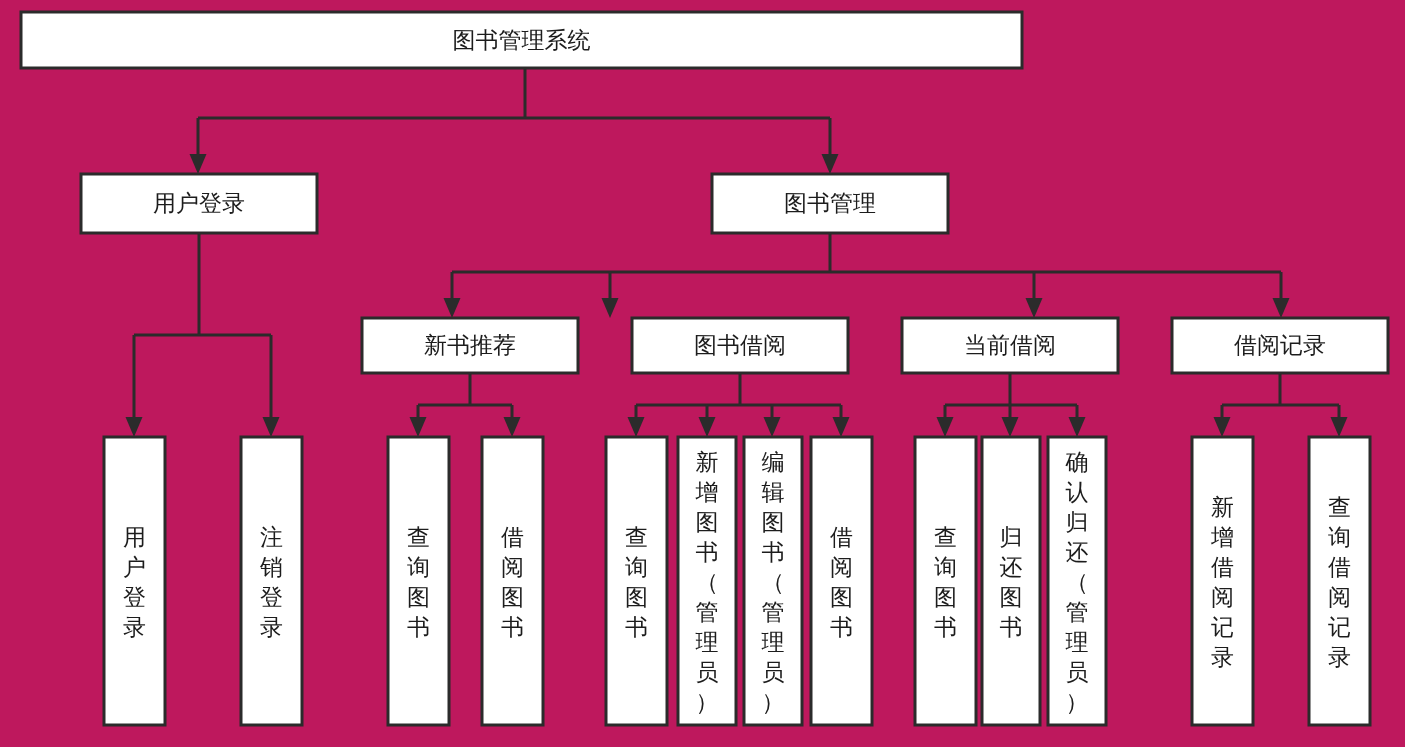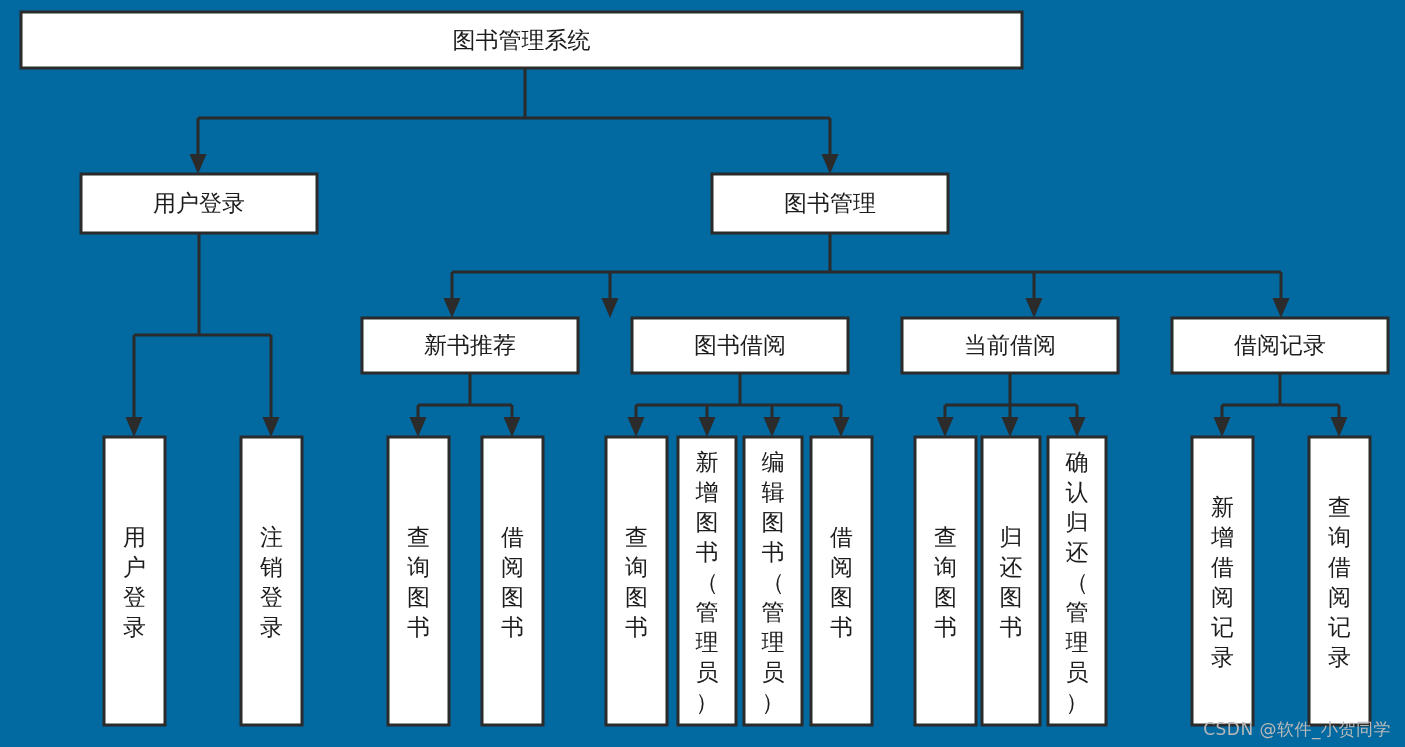--- a/index.html
+++ b/index.html
@@ -11,21 +11,21 @@
   body {
     width: 1405px;
     height: 747px;
     overflow: hidden;
     font-family: "DejaVu Sans", "Liberation Sans", sans-serif;
   }
   #diagram-root {
     position: relative;
     width: 1405px;
     height: 747px;
-    background: #0369a1;
+    background: #be185d;
   }
   svg.diagram-canvas {
     position: absolute;
     left: 0;
     top: 0;
     width: 1405px;
     height: 747px;
     display: block;
   }
   .node-rect {
@@ -256,14 +256,13 @@
         <g>
           <rect class="node-rect leaf" x="1192" y="437" width="61" height="288"></rect>
           <text class="node-label vertical" x="1222.5" y="508"><tspan x="1222.5" dy="0">新</tspan><tspan x="1222.5" dy="30">增</tspan><tspan x="1222.5" dy="30">借</tspan><tspan x="1222.5" dy="30">阅</tspan><tspan x="1222.5" dy="30">记</tspan><tspan x="1222.5" dy="30">录</tspan></text>
         </g>
         <g>
           <rect class="node-rect leaf" x="1309" y="437" width="61" height="288"></rect>
           <text class="node-label vertical" x="1339.5" y="508"><tspan x="1339.5" dy="0">查</tspan><tspan x="1339.5" dy="30">询</tspan><tspan x="1339.5" dy="30">借</tspan><tspan x="1339.5" dy="30">阅</tspan><tspan x="1339.5" dy="30">记</tspan><tspan x="1339.5" dy="30">录</tspan></text>
         </g>
       </g>
   </svg>
-  <div class="watermark">CSDN @软件_小贺同学</div>
 </div>
 
 </body></html>

